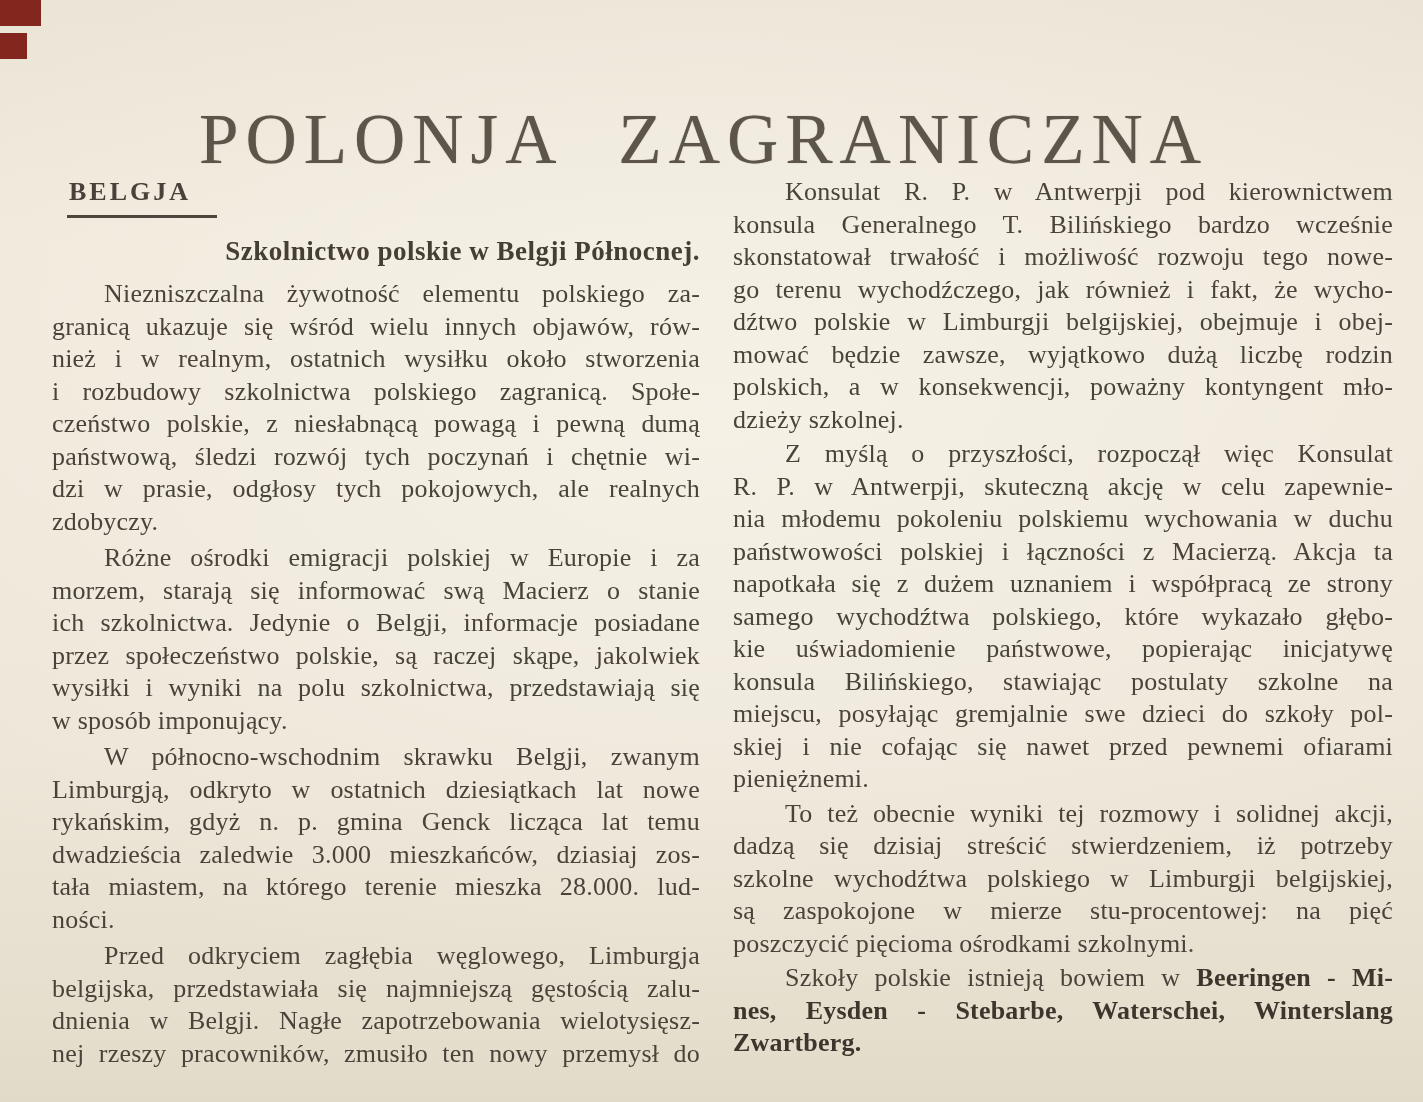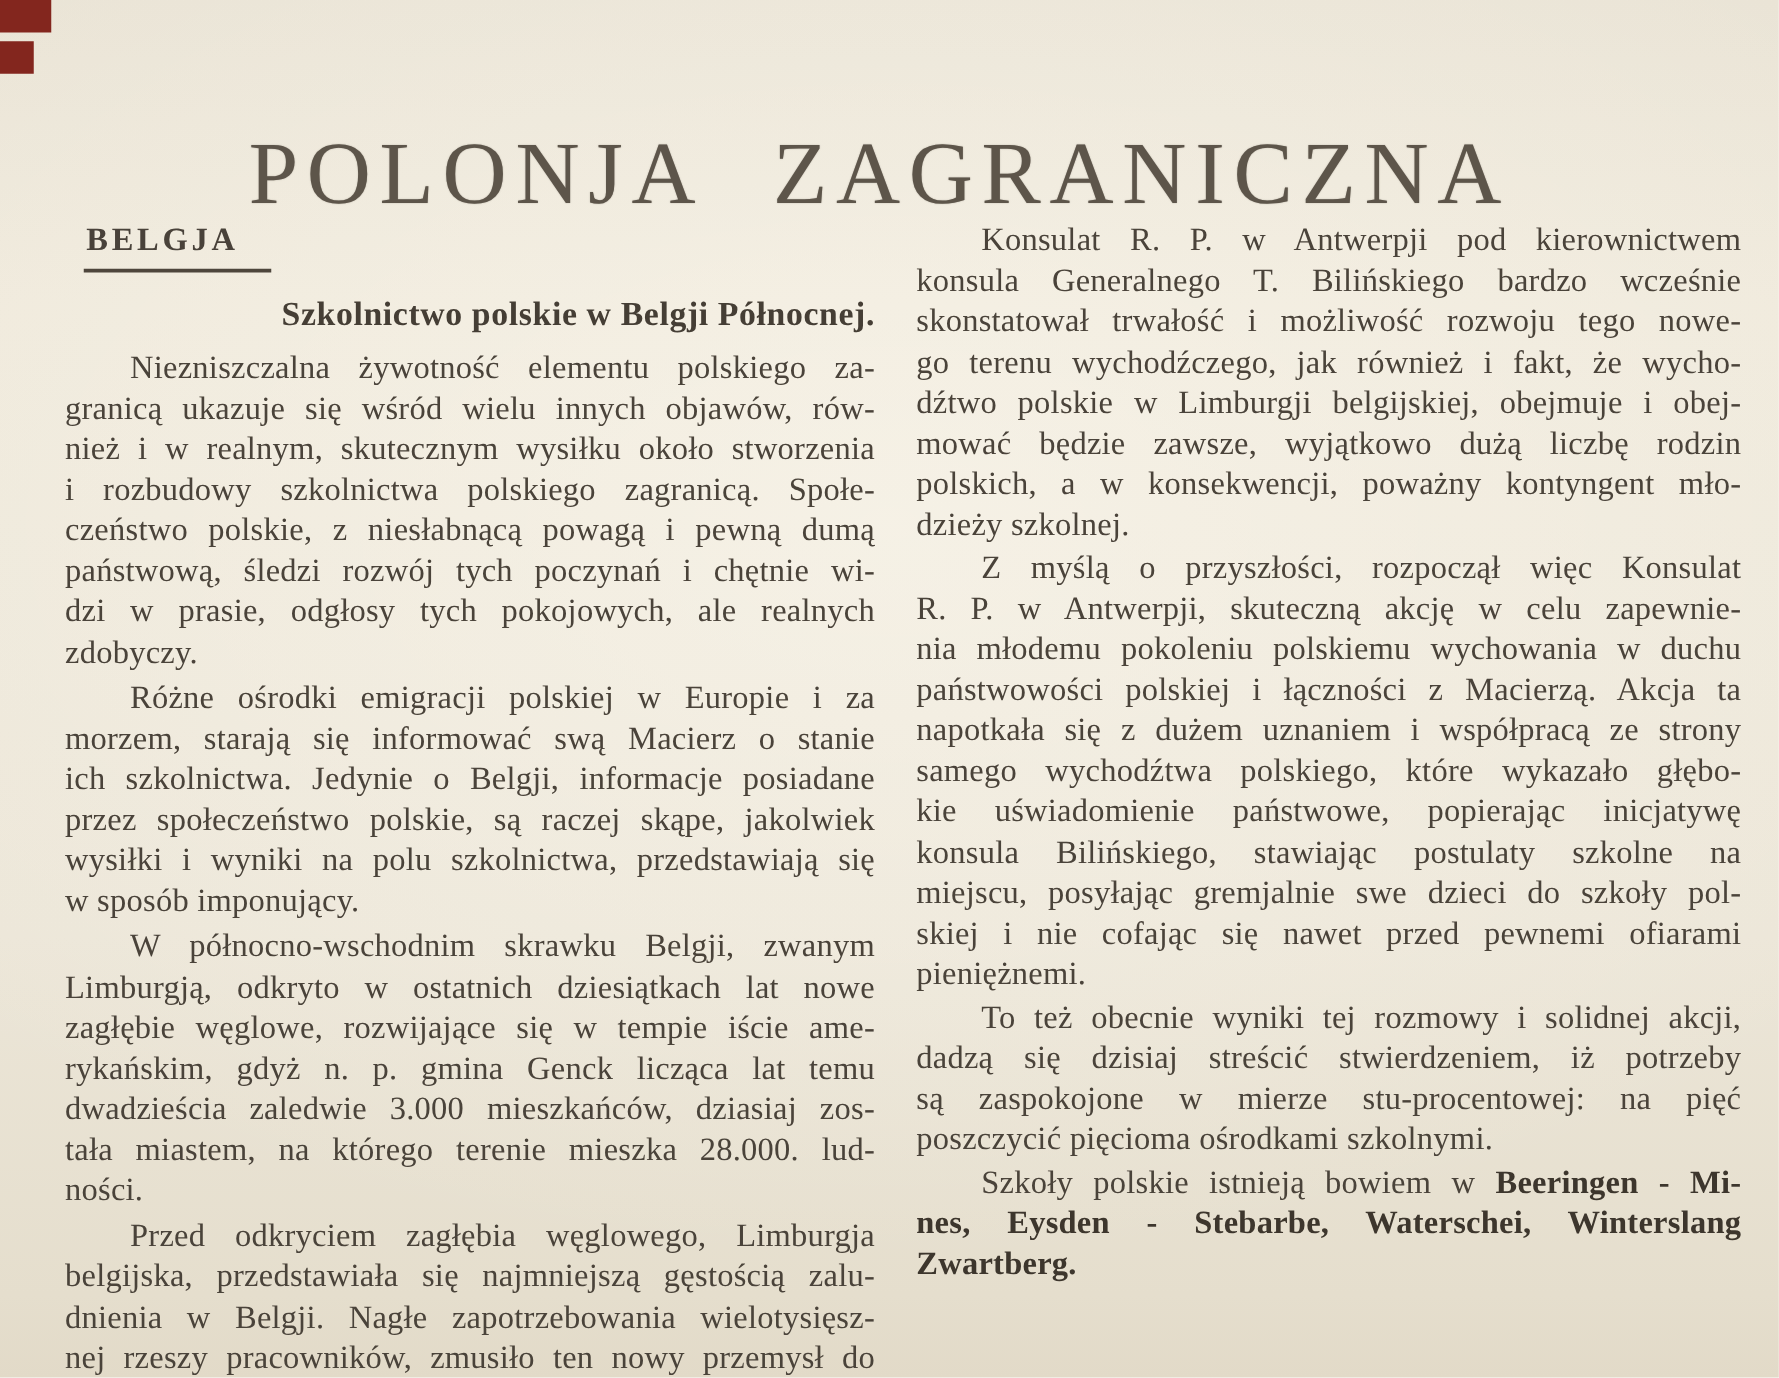--- a/index.html
+++ b/index.html
@@ -82,39 +82,38 @@
   <h1 class="masthead">POLONJA ZAGRANICZNA</h1>
 
   <div class="col col-left">
     <div>
       <span class="section-label">BELGJA</span>
     </div>
     <div class="article-heading">Szkolnictwo polskie w Belgji Północnej.</div>
     <div class="para">
         <div class="line">Niezniszczalna żywotność elementu polskiego za-</div>
         <div class="line">granicą ukazuje się wśród wielu innych objawów, rów-</div>
-        <div class="line">nież i w realnym, skutecznym wysiłku około stworzenia</div>
+        <div class="line">nież i w realnym, ostatnich wysiłku około stworzenia</div>
         <div class="line">i rozbudowy szkolnictwa polskiego zagranicą. Społe-</div>
         <div class="line">czeństwo polskie, z niesłabnącą powagą i pewną dumą</div>
         <div class="line">państwową, śledzi rozwój tych poczynań i chętnie wi-</div>
         <div class="line">dzi w prasie, odgłosy tych pokojowych, ale realnych</div>
         <div class="line">zdobyczy.</div>
       </div>
     <div class="para">
         <div class="line">Różne ośrodki emigracji polskiej w Europie i za</div>
         <div class="line">morzem, starają się informować swą Macierz o stanie</div>
         <div class="line">ich szkolnictwa. Jedynie o Belgji, informacje posiadane</div>
         <div class="line">przez społeczeństwo polskie, są raczej skąpe, jakolwiek</div>
         <div class="line">wysiłki i wyniki na polu szkolnictwa, przedstawiają się</div>
         <div class="line">w sposób imponujący.</div>
       </div>
     <div class="para">
         <div class="line">W północno-wschodnim skrawku Belgji, zwanym</div>
         <div class="line">Limburgją, odkryto w ostatnich dziesiątkach lat nowe</div>
-        <div class="line">zagłębie węglowe, rozwijające się w tempie iście ame-</div>
         <div class="line">rykańskim, gdyż n. p. gmina Genck licząca lat temu</div>
         <div class="line">dwadzieścia zaledwie 3.000 mieszkańców, dziasiaj zos-</div>
         <div class="line">tała miastem, na którego terenie mieszka 28.000. lud-</div>
         <div class="line">ności.</div>
       </div>
     <div class="para cont">
         <div class="line">Przed odkryciem zagłębia węglowego, Limburgja</div>
         <div class="line">belgijska, przedstawiała się najmniejszą gęstością zalu-</div>
         <div class="line">dnienia w Belgji. Nagłe zapotrzebowania wielotysięsz-</div>
         <div class="line">nej rzeszy pracowników, zmusiło ten nowy przemysł do</div>
@@ -141,20 +140,21 @@
         <div class="line">samego wychodźtwa polskiego, które wykazało głębo-</div>
         <div class="line">kie uświadomienie państwowe, popierając inicjatywę</div>
         <div class="line">konsula Bilińskiego, stawiając postulaty szkolne na</div>
         <div class="line">miejscu, posyłając gremjalnie swe dzieci do szkoły pol-</div>
         <div class="line">skiej i nie cofając się nawet przed pewnemi ofiarami</div>
         <div class="line">pieniężnemi.</div>
       </div>
     <div class="para">
         <div class="line">To też obecnie wyniki tej rozmowy i solidnej akcji,</div>
         <div class="line">dadzą się dzisiaj streścić stwierdzeniem, iż potrzeby</div>
+        <div class="line">szkolne wychodźtwa polskiego w Limburgji belgijskiej,</div>
         <div class="line">są zaspokojone w mierze stu-procentowej: na pięć</div>
         <div class="line">poszczycić pięcioma ośrodkami szkolnymi.</div>
       </div>
     <div class="para">
         <div class="line"><span>Szkoły polskie istnieją bowiem w </span><b>Beeringen - Mi-</b></div>
         <div class="line"><b>nes, Eysden - Stebarbe, Waterschei, Winterslang</b></div>
         <div class="line"><b>Zwartberg.</b></div>
       </div>
   </div>
 

